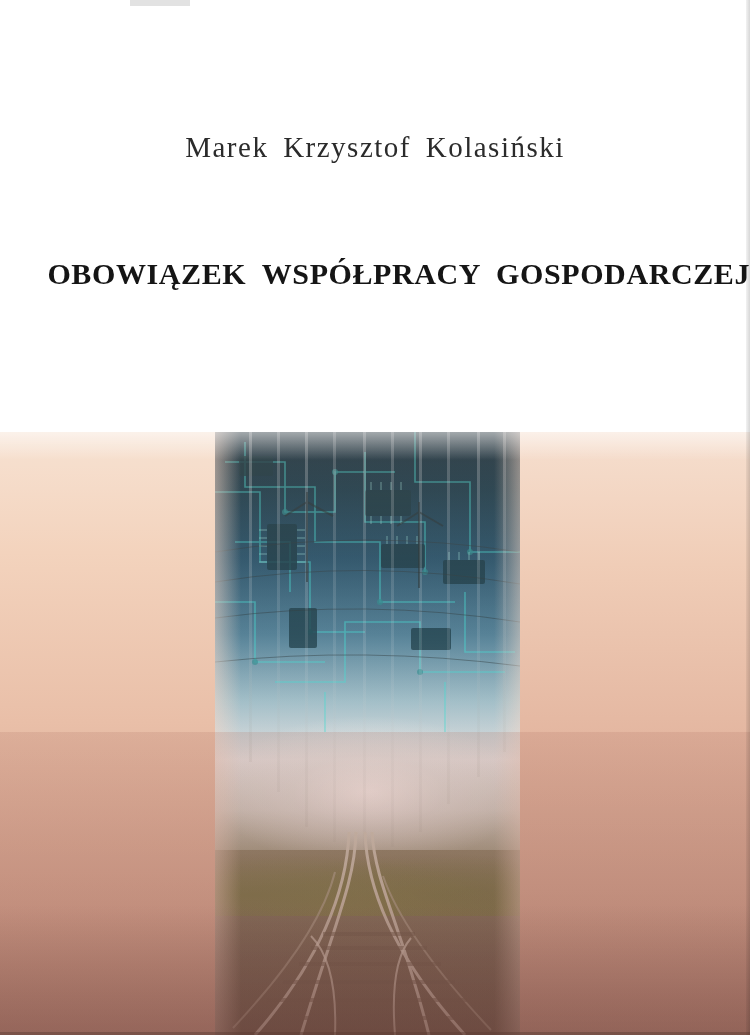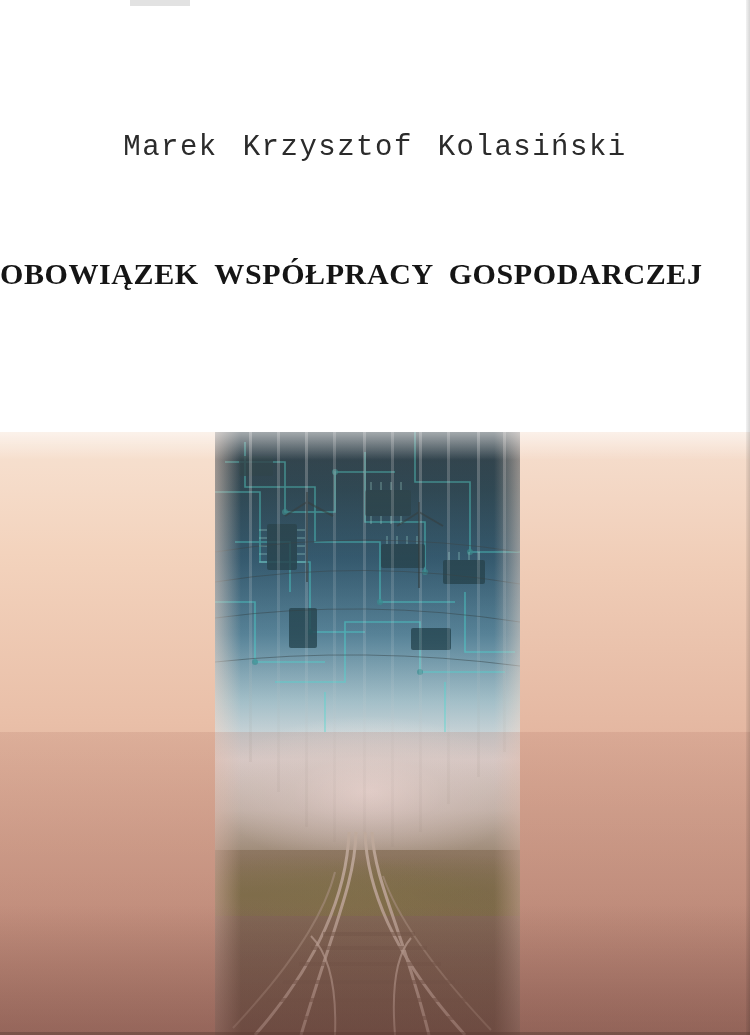--- a/index.html
+++ b/index.html
@@ -27,32 +27,32 @@
     height: 432px;
     background: #ffffff;
     z-index: 5;
   }
   .author {
     position: absolute;
     left: 0;
     top: 131px;
     width: 750px;
     text-align: center;
-    font-family: Liberation Mono, monospace;
+    font-family: Liberation Serif, serif;
     font-size: 29px;
     letter-spacing: 1.5px;
     color: #2b2b2b;
     word-spacing: 6px;
   }
   .title {
     position: absolute;
     left: 0;
     top: 248px;
     width: 750px;
-    text-align: left;
+    text-align: right;
     color: #151515;
   }
   .title-line {
     font-family: "Liberation Serif", serif;
     font-weight: bold;
     font-size: 30px;
     letter-spacing: 0.6px;
     word-spacing: 8px;
     line-height: 52px;
     white-space: nowrap;

